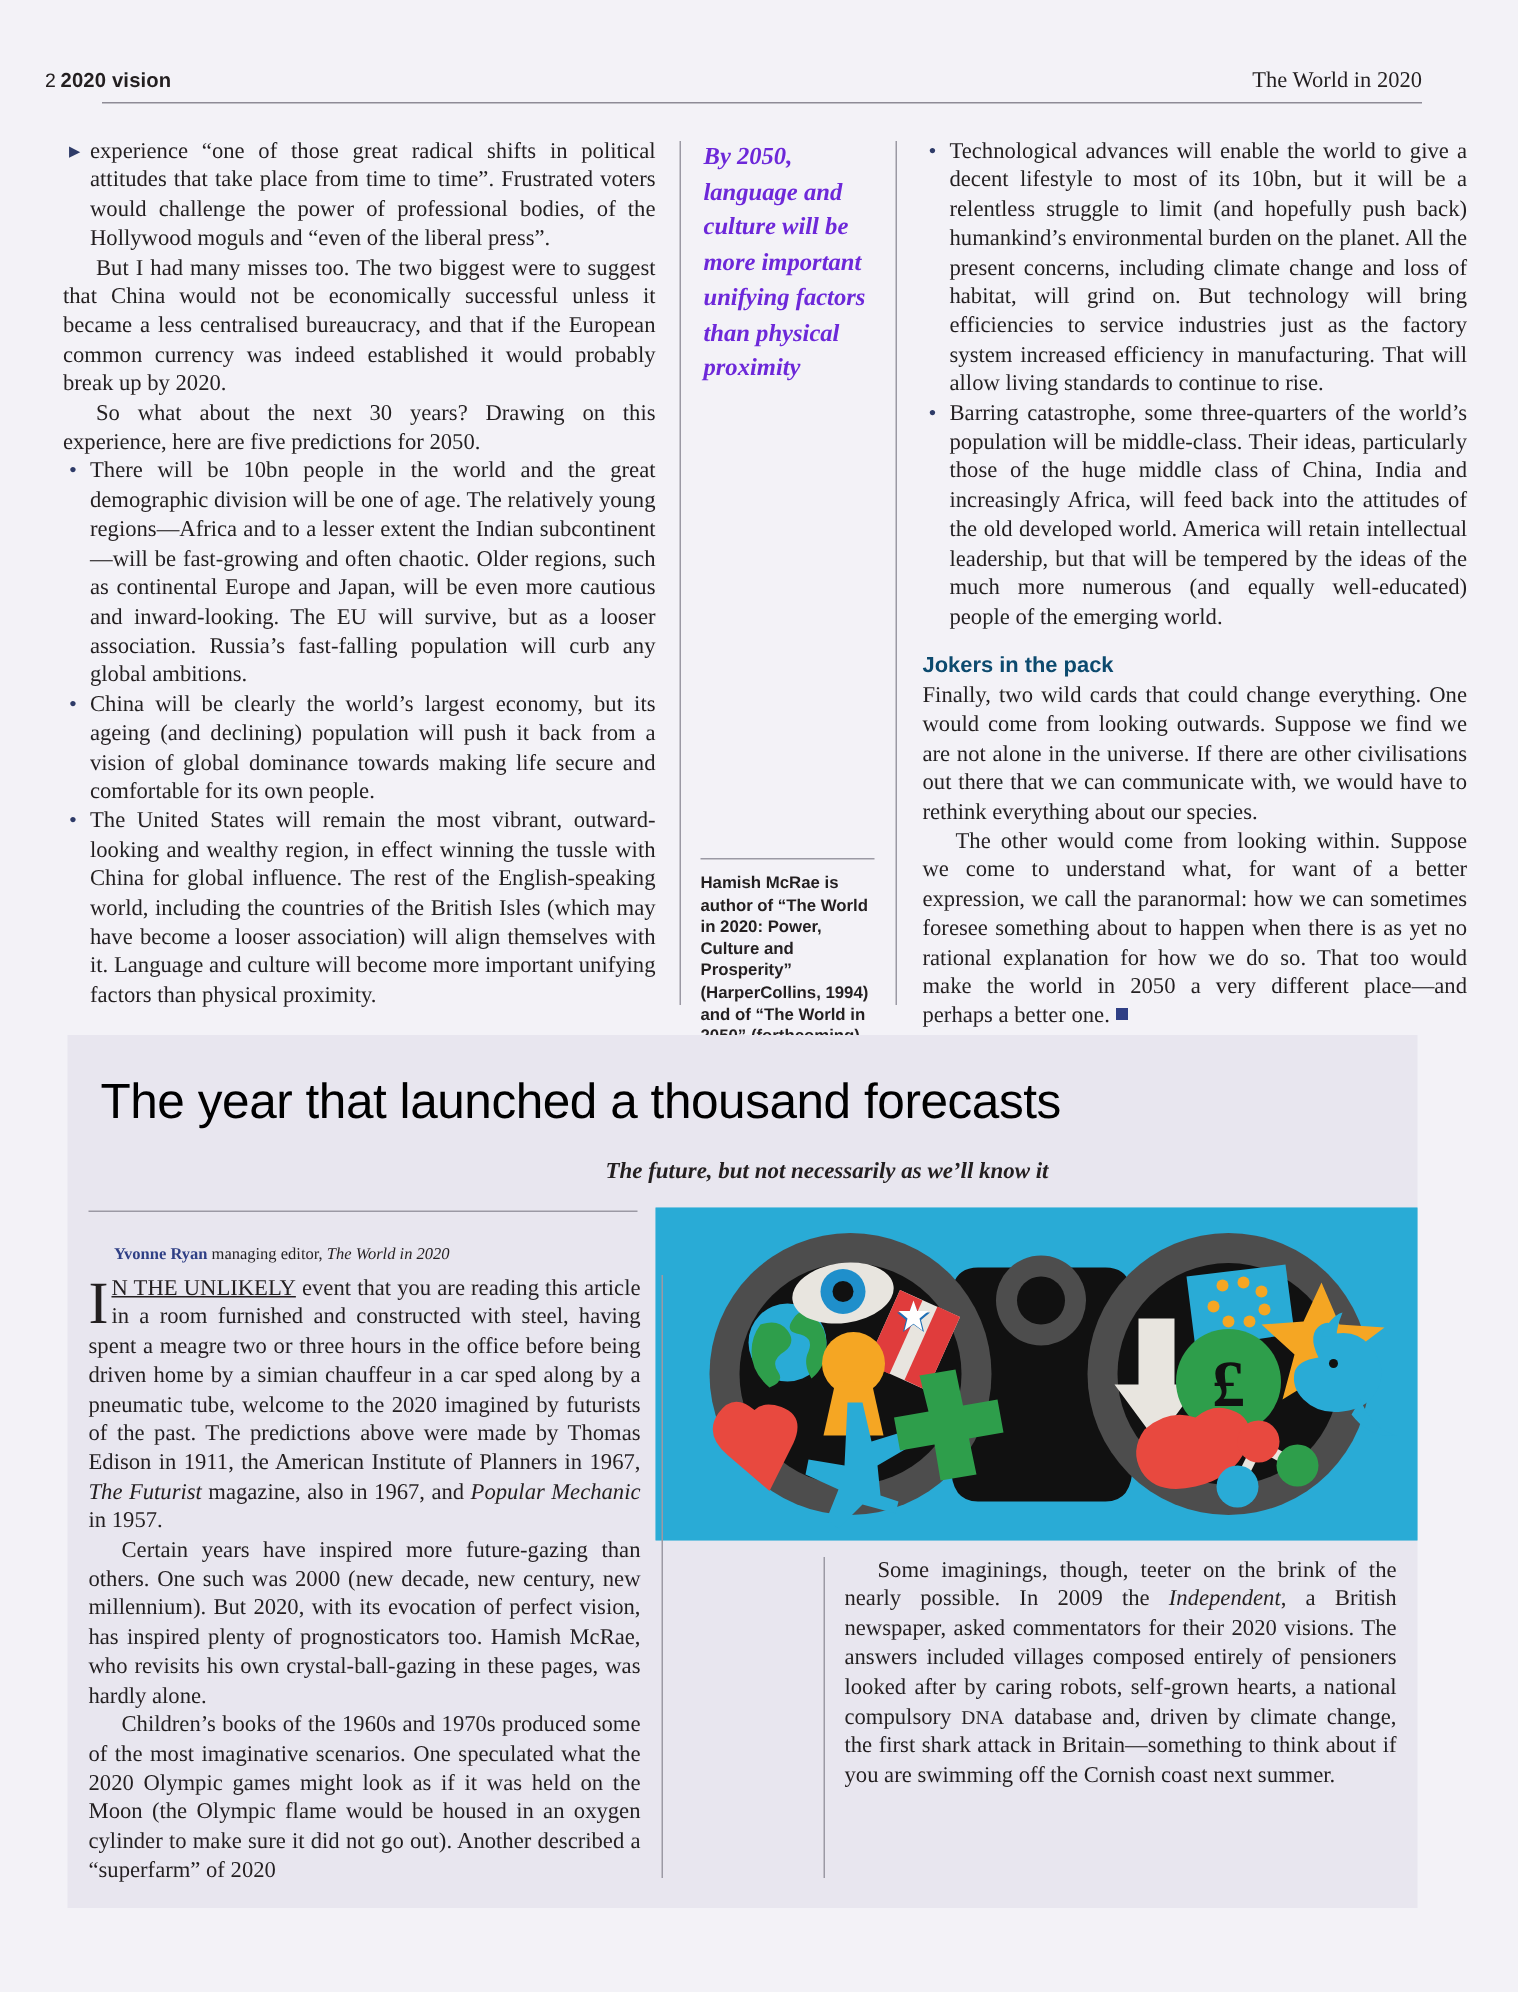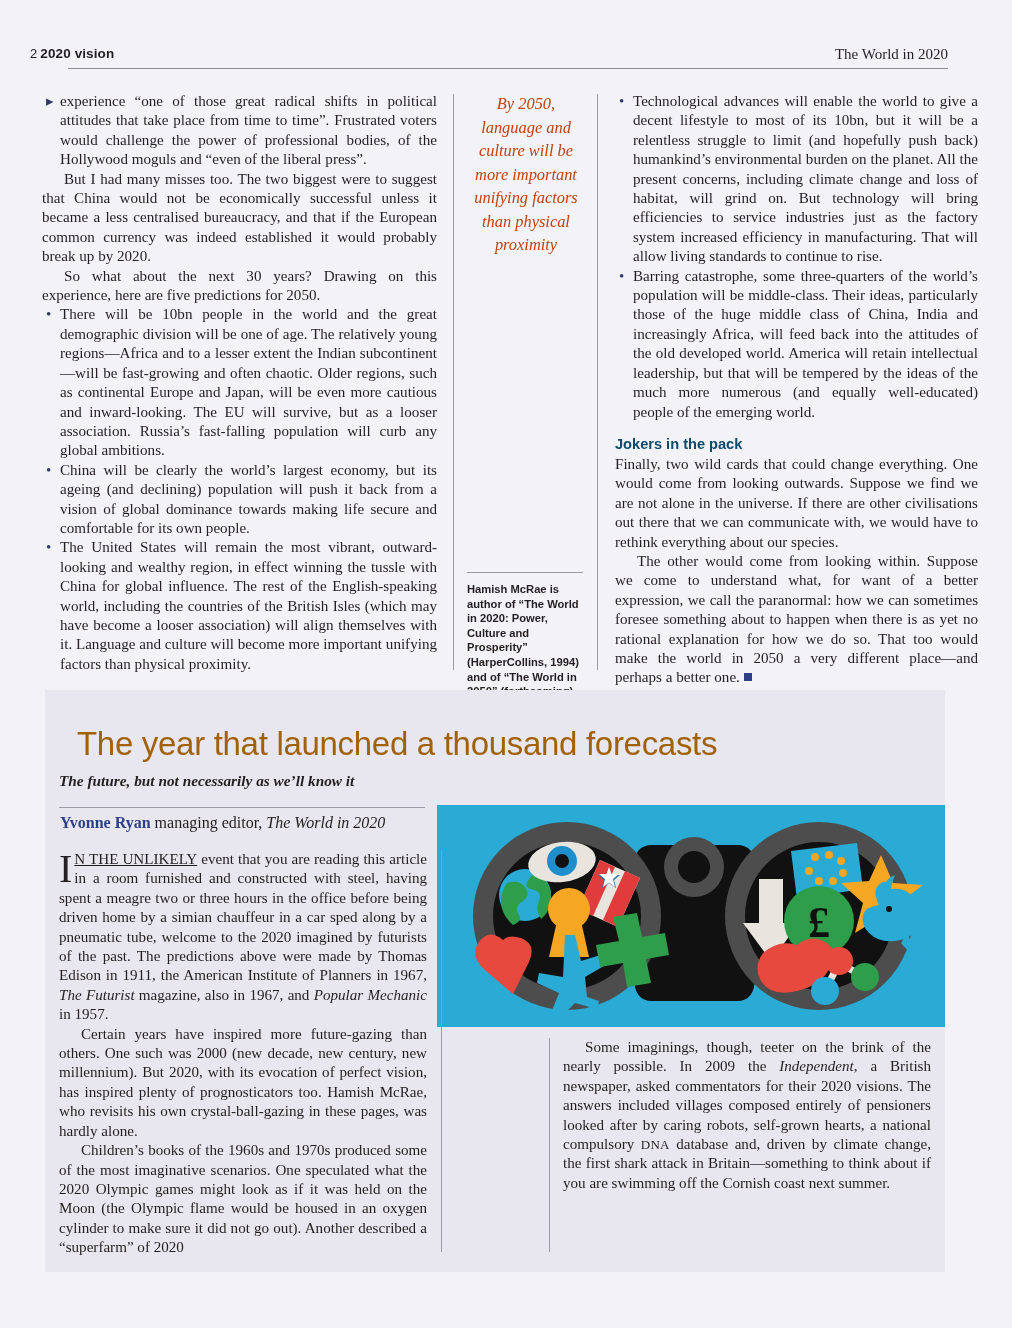--- a/index.html
+++ b/index.html
@@ -64,24 +64,23 @@
     position:absolute;left:4px;top:0px;font-size:15px;line-height:19.4px;color:#2e3b68;
   }
   li.arrowitem .bul{left:2px;top:-1px;font-size:11px;color:#2e3b68;}
 
   .smallcaps{font-variant:small-caps;text-decoration:underline;}
   .sc-abbr{font-size:13px;letter-spacing:.2px;}
 
   
   .pullquote{
     font-family:"Liberation Serif", serif;
-    font-style:italic;font-weight:normal;
+    font-style:italic;font-weight:bold;
     font-size:16.4px;line-height:23.5px;
-    color:#c2410c;
-    text-align:center;
+    color:#6d28d9;
     margin:0;padding:0 2px;
   }
 
   
   .biobox{position:absolute;left:437px;top:480px;width:116px;}
   .biobox .biorule{height:1px;background:#9b99a4;margin-bottom:9px;width:100%;}
   .biobox p{
     margin:0;
     font-family:"Liberation Sans", sans-serif;
     font-size:11.2px;line-height:14.6px;font-weight:bold;
@@ -101,35 +100,35 @@
   
   .bottom-article{
     position:absolute;left:45px;top:690px;width:900px;height:582px;
     background:#e8e6ef;
   }
   .headline{
     position:absolute;left:14px;top:16px;width:700px;
     font-family:"Liberation Sans", sans-serif;
     font-weight:normal;
     font-size:33px;line-height:40px;
-    color:#a16207;
+    color:#000000;
     letter-spacing:-.3px;
-    margin:18px;
+    margin:8px;
   }
   .standfirst{
     position:absolute;left:14px;top:82px;width:640px;
     font-family:"Liberation Serif", serif;
     font-style:italic;font-weight:bold;
-    font-size:15.3px;color:#231f20;margin:0;
+    font-size:15.3px;color:#231f20;margin:0;text-align:right;
   }
   .byline-rule{position:absolute;left:14px;top:117px;width:366px;height:1px;background:#9b99a4;}
   .byline{
     position:absolute;left:14px;top:123px;width:380px;
     font-family:"Liberation Serif", serif;
-    font-size:16px;margin:1px;color:#231f20;
+    font-size:11px;margin:17px;color:#231f20;
   }
   .byline .author{font-weight:bold;color:#2f3f85;}
   .byline .ital{font-style:italic;}
 
   .b-col{position:absolute;font-family:"Liberation Serif", serif;}
   .b-col-left{left:14px;top:160px;width:368px;}
   .b-col-right-bottom{left:518px;top:348px;width:368px;}
   .b-divider{position:absolute;left:396px;top:160px;width:1px;height:402px;background:#9b99a4;}
   .b-divider2{position:absolute;left:504px;top:348px;width:1px;height:214px;background:#9b99a4;}
 

